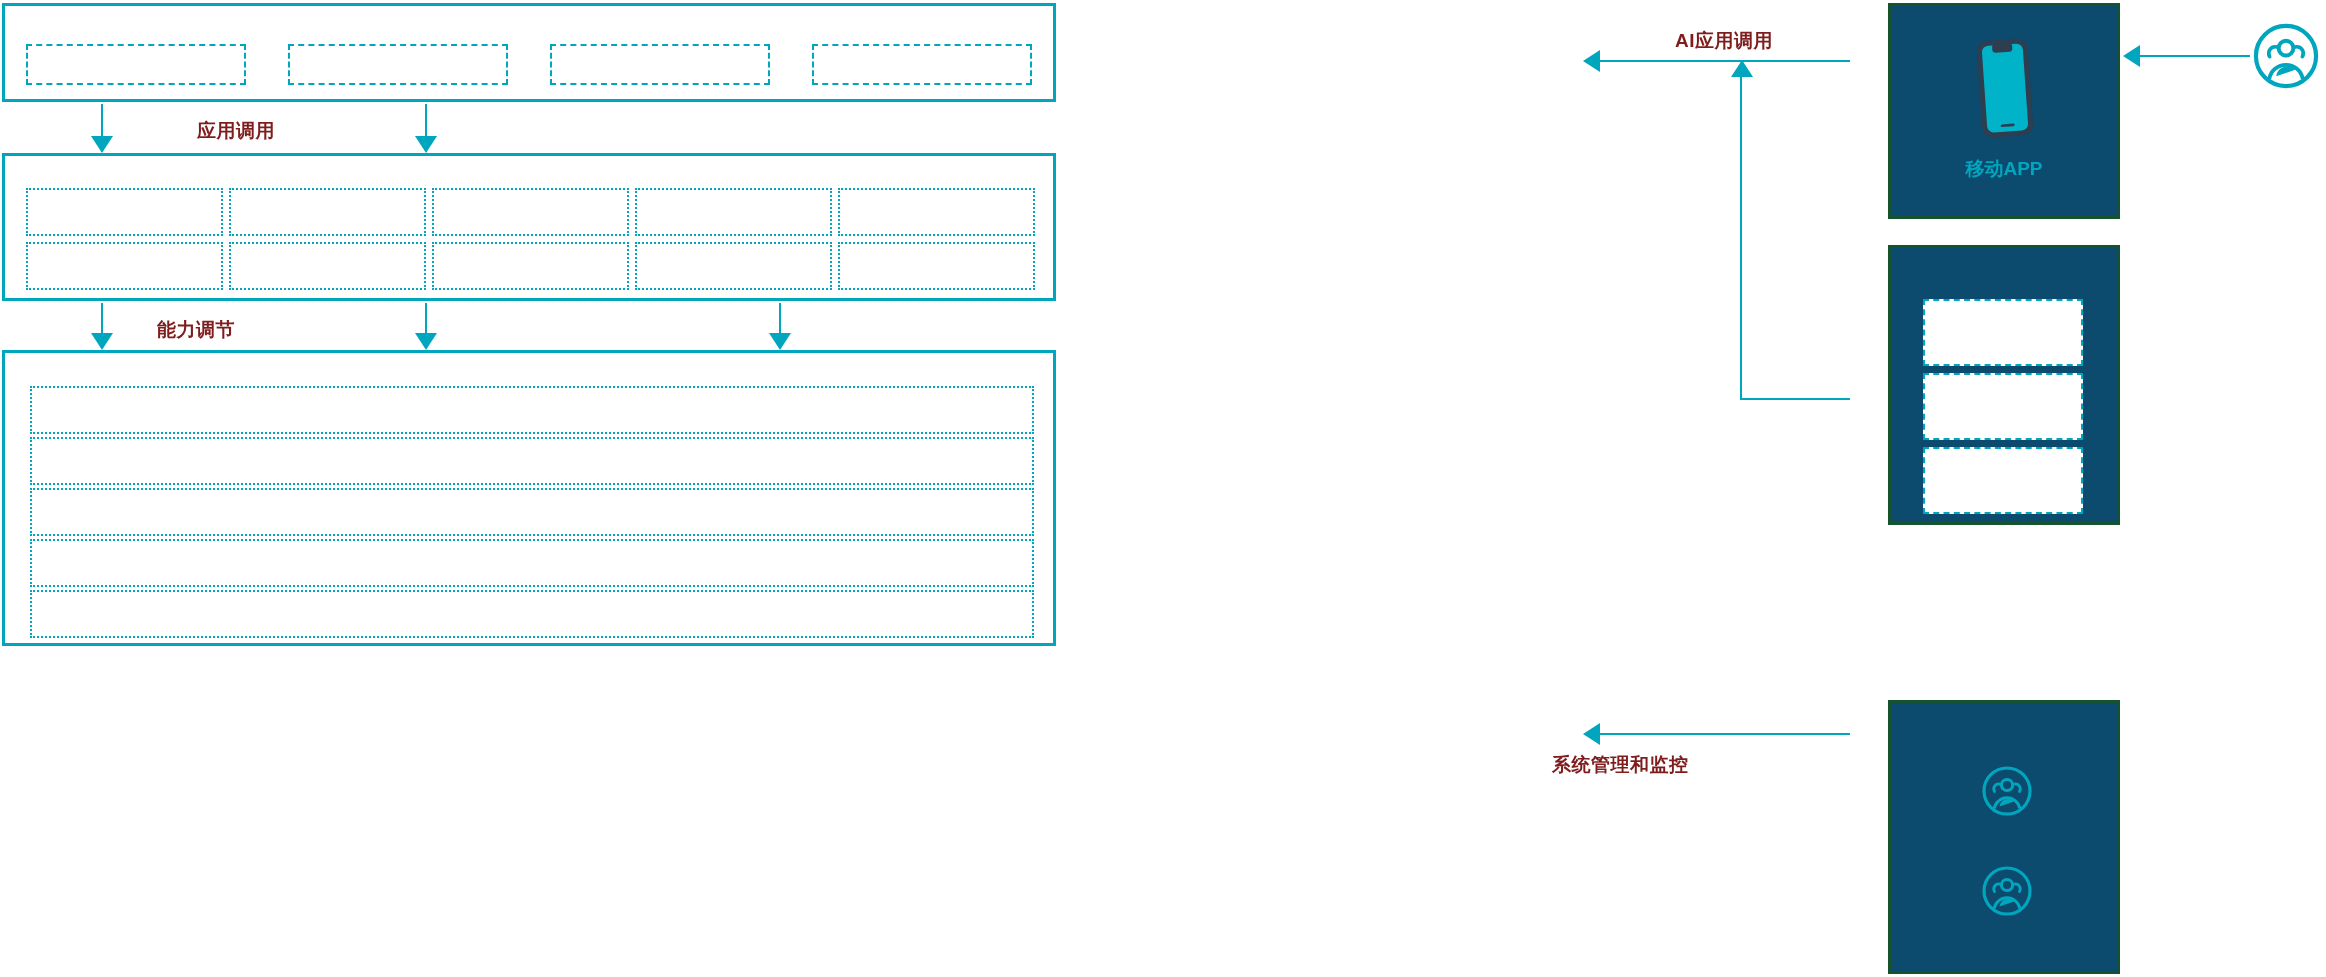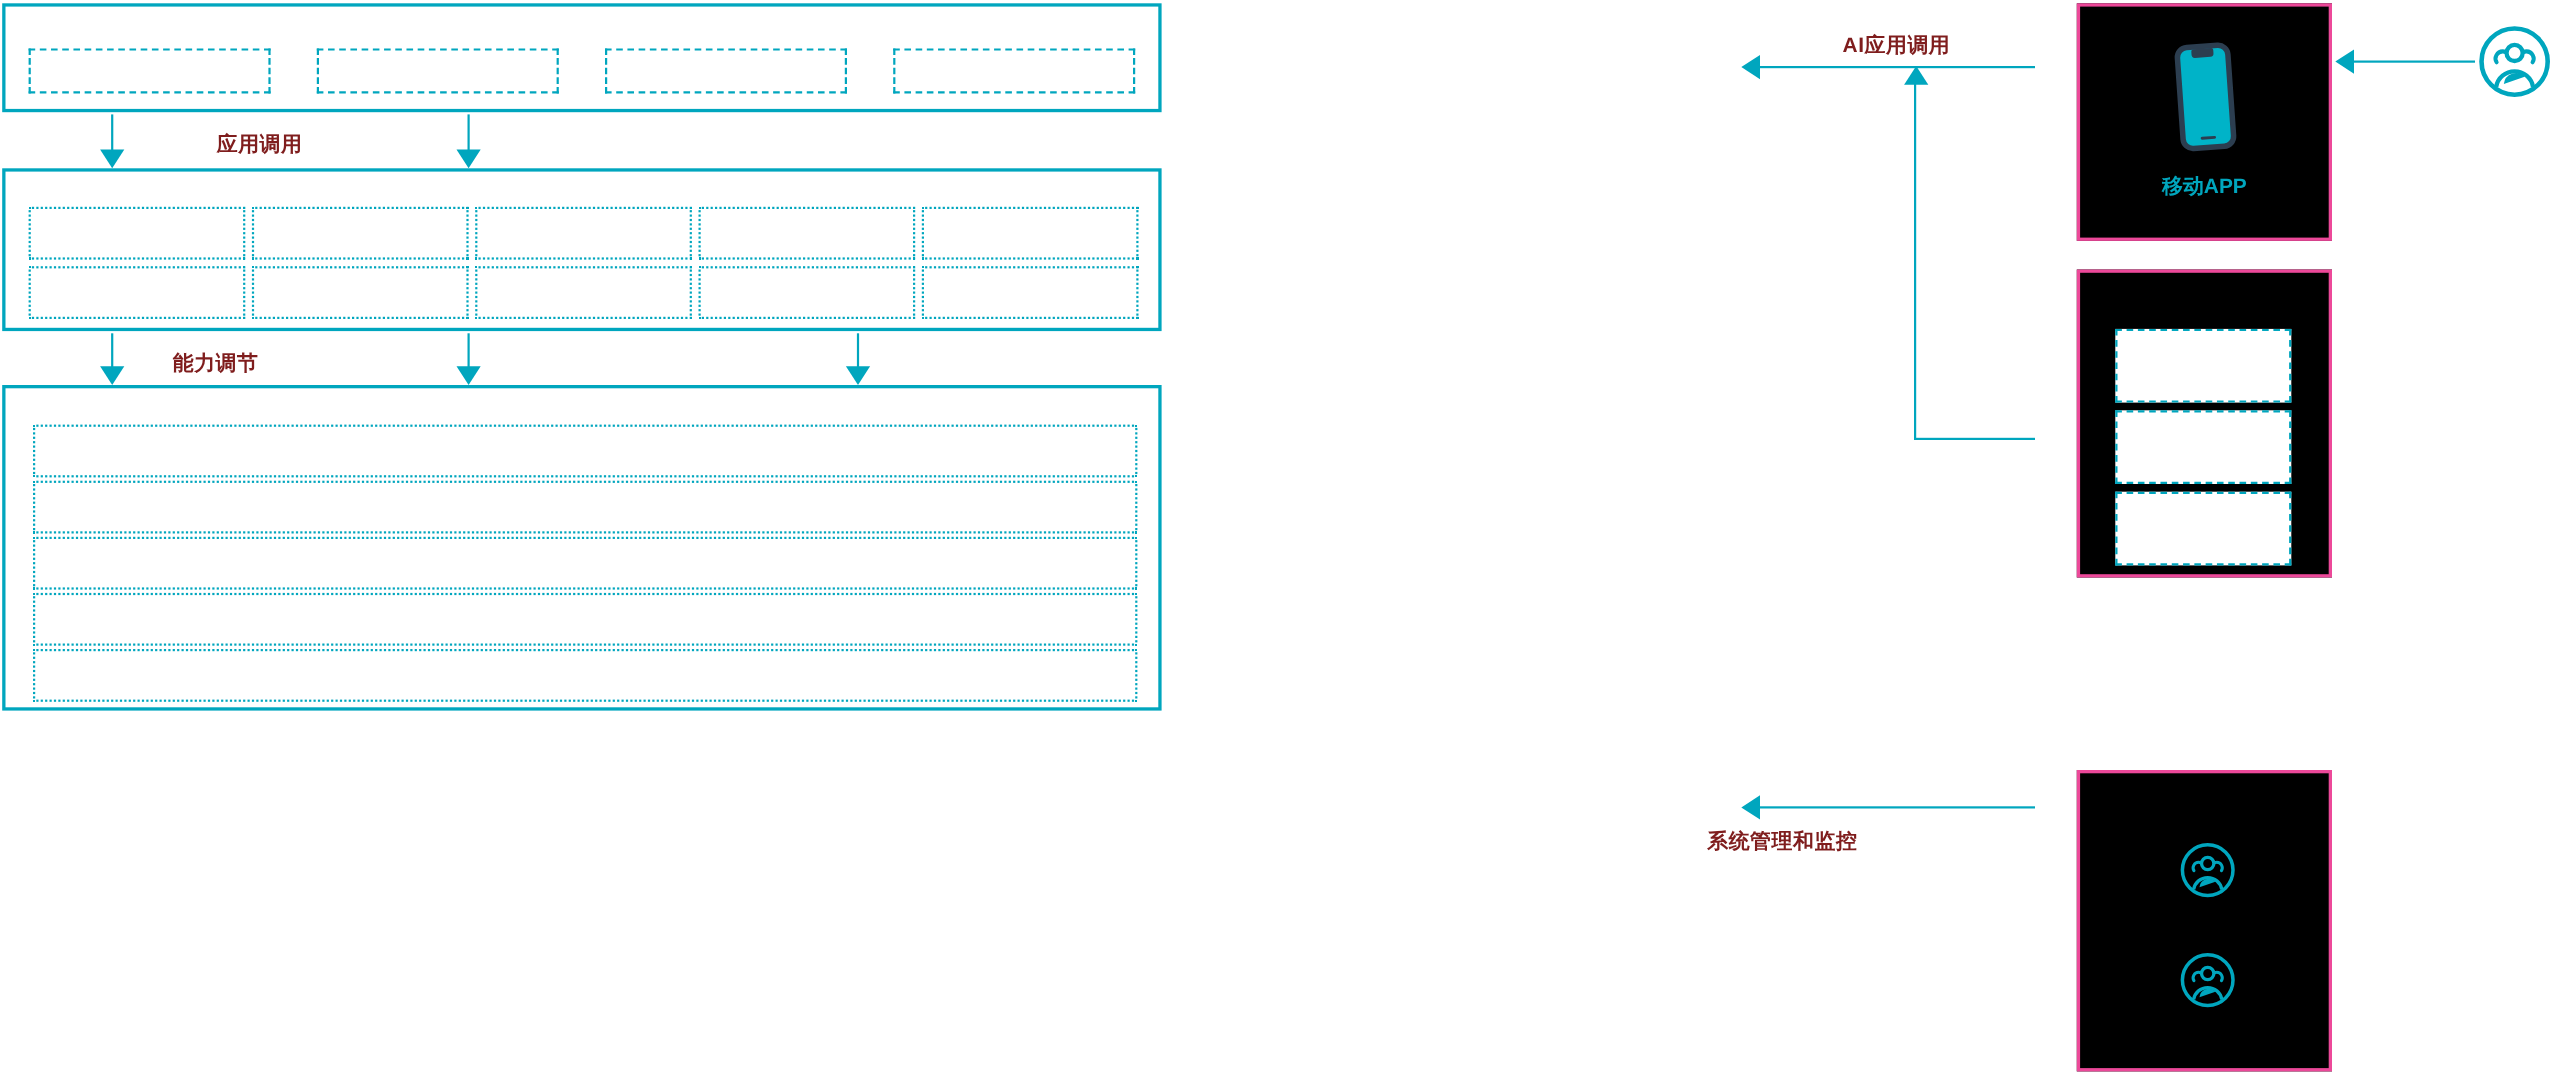--- a/index.html
+++ b/index.html
@@ -18,22 +18,22 @@
   
   .layer{
     position:absolute;
     box-sizing:border-box;
     border:3px solid #00A6BE;
     background:#ffffff;
   }
   .panel{
     position:absolute;
     box-sizing:border-box;
-    border:3px solid #ec4899;
-    background:#000000;
+    border:3px solid #14532d;
+    background:#0c4a6e;
   }
   .dbox{
     position:absolute;
     box-sizing:border-box;
     border:2px dashed #00A6BE;
     background:#ffffff;
   }
   .dbox.fine{
     border-style:dotted;
     border-width:2px;

